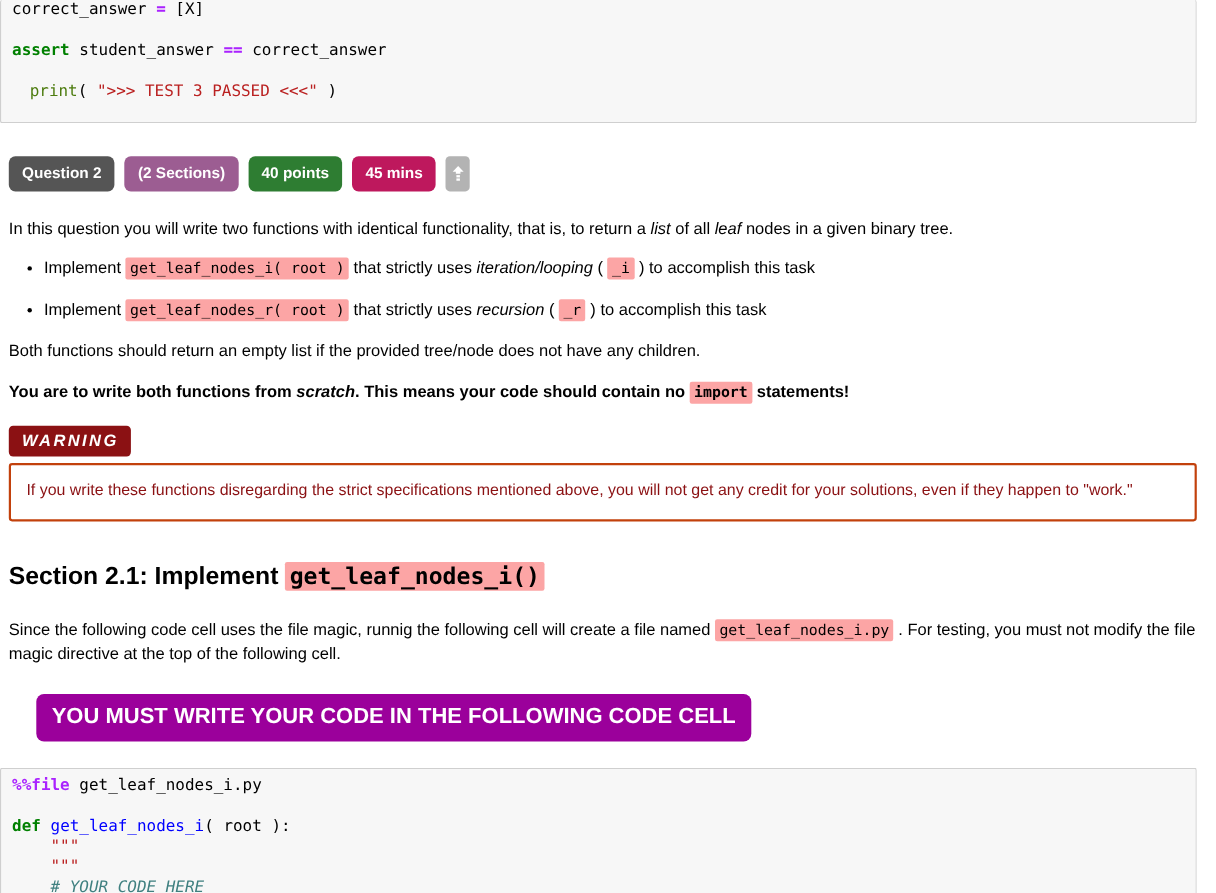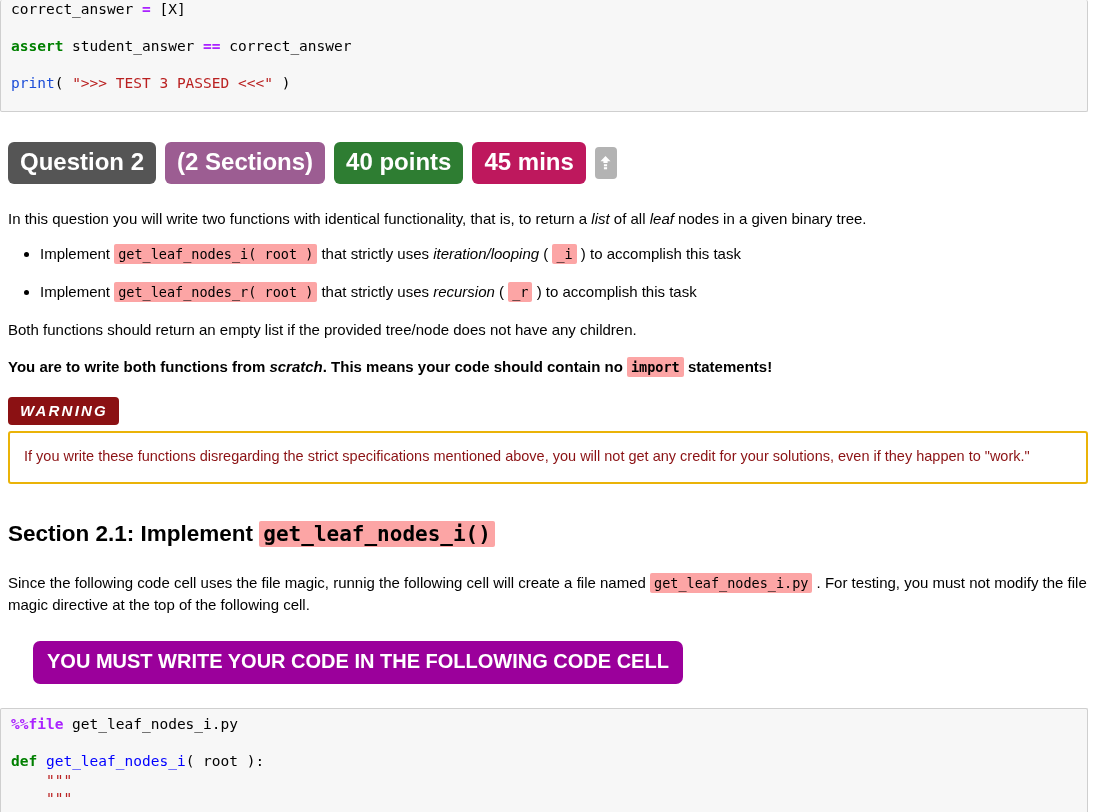--- a/index.html
+++ b/index.html
@@ -37,21 +37,21 @@
   }
   .code-cell.bottom {
     margin: 0 17px 0 0;
     box-sizing: border-box;
     border-bottom: 0;
   }
   .ln { display: block; min-height: 18.5px; }
   .kw   { color: #008000; font-weight: bold; }
   .op   { color: #aa22ff; font-weight: bold; }
   .str  { color: #ba2121; }
-  .bi   { color: #1d4ed8; }
+  .bi   { color: #4d7c0f; margin-left: 16px; }
   .fn   { color: #0000ff; }
   .cm   { color: #408080; font-style: italic; }
   .magic{ color: #aa22ff; font-weight: bold; }
   .plain{ color: #000000; }
 
   
   .content { padding: 0 17px 0 8px; }
 
   
   .badge-row {
@@ -60,21 +60,21 @@
     gap: 9px;
     margin: 30px 0 0 0;
     padding-left: 0;
   }
   .badge {
     display: inline-flex;
     align-items: center;
     justify-content: center;
     color: #ffffff;
     font-weight: bold;
-    font-size: 24px;
+    font-size: 14px;
     line-height: 1;
     padding: 8px 12px 10px 12px;
     border-radius: 6px;
     white-space: nowrap;
     letter-spacing: 0px;
   }
   .badge-q    { background: #555555; }
   .badge-sec  { background: #9c5d92; }
   .badge-pts  { background: #2e7d32; }
   .badge-time { background: #be185d; }
@@ -127,21 +127,21 @@
     color: #ffffff;
     font-weight: bold;
     font-style: italic;
     font-size: 15px;
     letter-spacing: 2.2px;
     padding: 5px 11px 6px 12px;
     border-radius: 4px;
     margin: 19px 0 0 8px;
   }
   .warn-box {
-    border: 2px solid #eab308;
+    border: 2px solid #c2410c;
     border-radius: 3px;
     margin: 6px 17px 0 8px;
     padding: 12px 14px 14px 14px;
     color: #8b1113;
     font-size: 14.5px;
     line-height: 23px;
   }
 
   
   h2.section {

